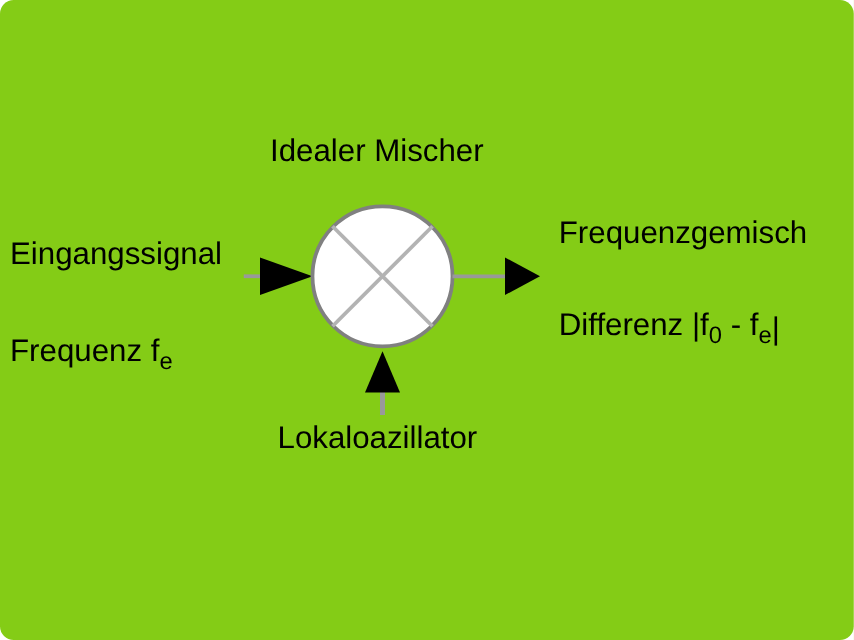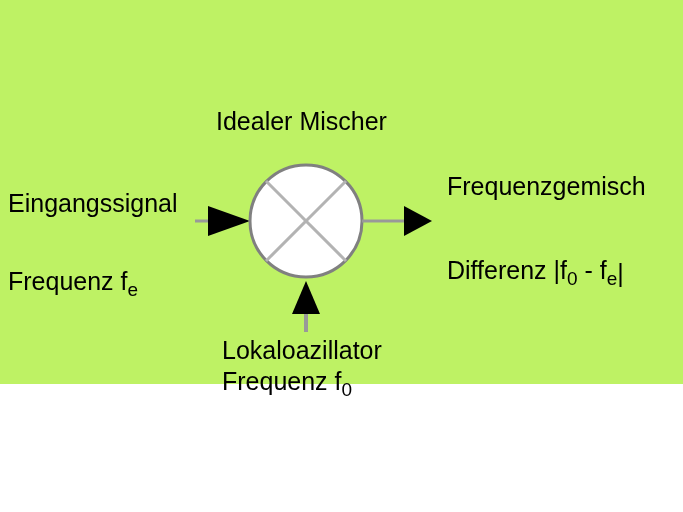--- a/index.html
+++ b/index.html
@@ -11,22 +11,23 @@
   body {
     width: 683px;
     height: 512px;
     overflow: hidden;
     font-family: "Liberation Sans", sans-serif;
     color: #000000;
   }
   #diagram {
     position: relative;
     width: 683px;
-    height: 384px;
-    background: #bef264;
+    height: 512px;
+    background: #84cc16;
+    border-radius: 11px;
   }
   .svg-layer {
     position: absolute;
     left: 0;
     top: 0;
     width: 683px;
     height: 512px;
   }
   .txt {
     position: absolute;
@@ -42,21 +43,21 @@
   }
   .lbl-line {
     font-size: 25px;
   }
   .in1 { left: 8px;  top: 191px; text-align: center; }
   .in2 { left: 8px;  top: 222px; margin-top: 47px; }
   .lo1 { left: 222px; top: 338px; }
   .lo2 { left: 222px; top: 369px; }
   .out1 { left: 447px; top: 174px; }
   .out2 { left: 447px; top: 211px; }
-  .out3 { left: 447px; top: 248px; margin-top: 10px; }
+  .out3 { left: 447px; top: 248px; }
   .sub {
     font-size: 19px;
     vertical-align: baseline;
     position: relative;
     top: 6px;
   }
   .bar {
     display: inline-block;
     position: relative;
     top: 3px;
@@ -92,20 +93,19 @@
     </g>
 
   </svg>
 
   <div class="txt title-text">Idealer Mischer</div>
 
   <div class="txt lbl-line in1">Eingangssignal</div>
   <div class="txt lbl-line in2"><span>Frequenz f</span><span class="sub">e</span></div>
 
   <div class="txt lbl-line lo1">Lokaloazillator</div>
-  <div class="txt lbl-line lo2"><span>Frequenz f</span><span class="sub">0</span></div>
 
   <div class="txt lbl-line out1">Frequenzgemisch</div>
 
 
   <div class="txt lbl-line out3"><span>Differenz |f</span><span class="sub">0</span><span> - f</span><span class="sub">e</span><span class="bar">|</span></div>
 
 </div>
 
 </body></html>

